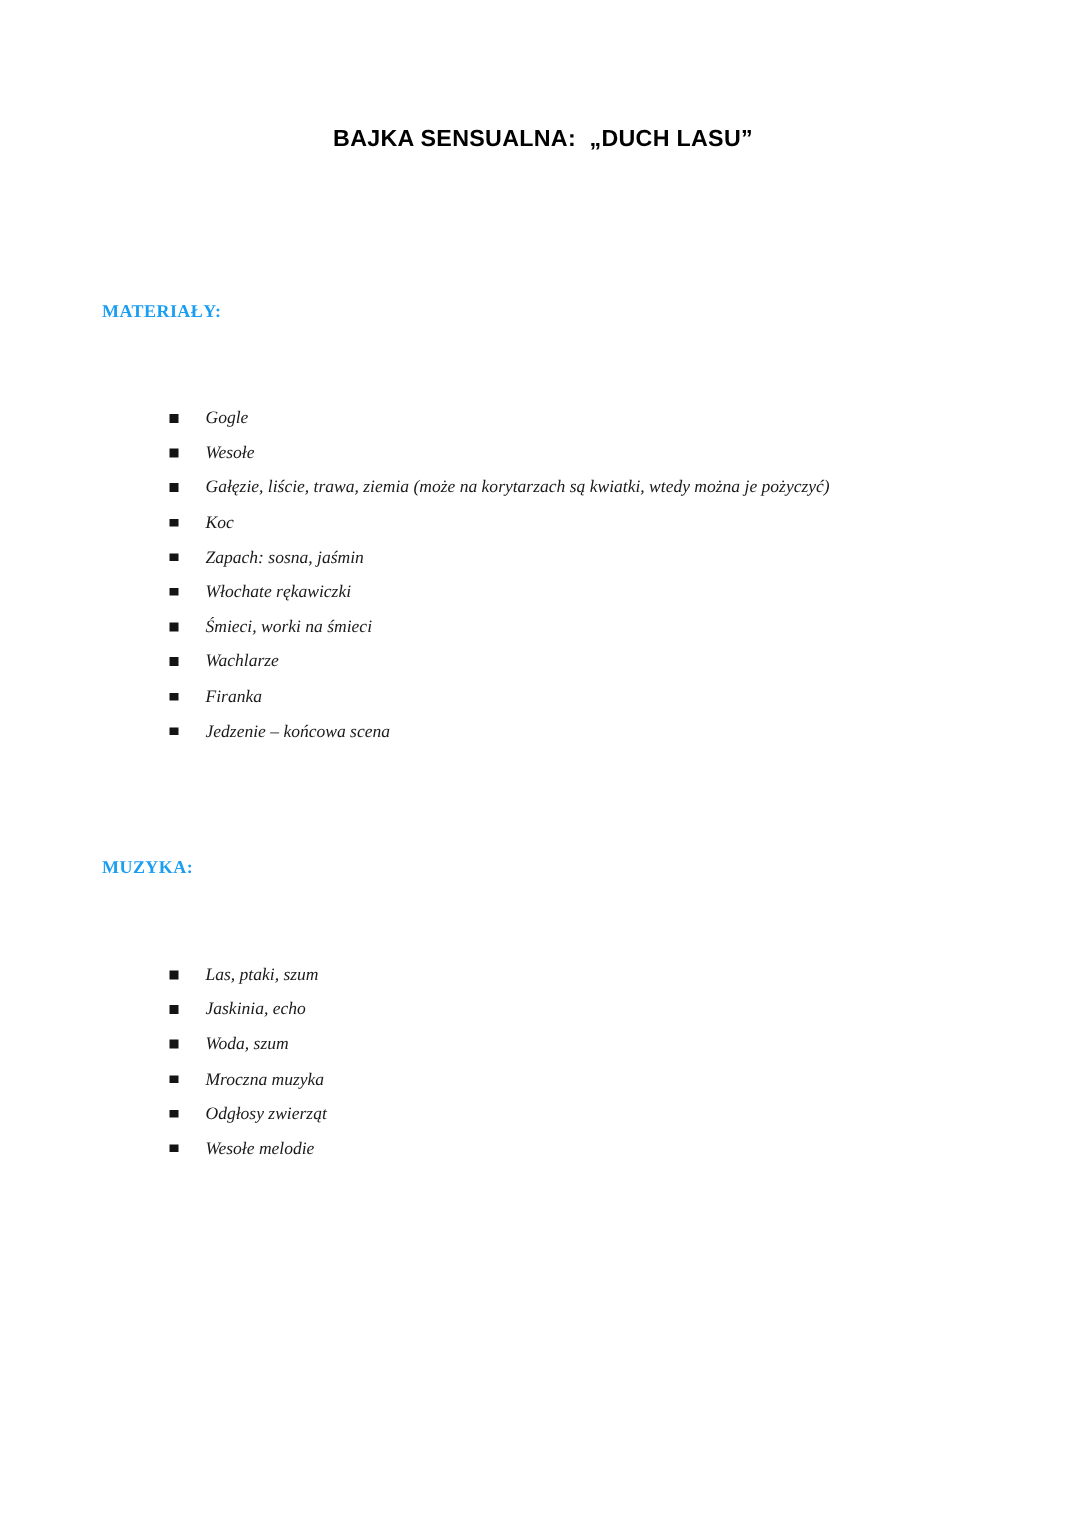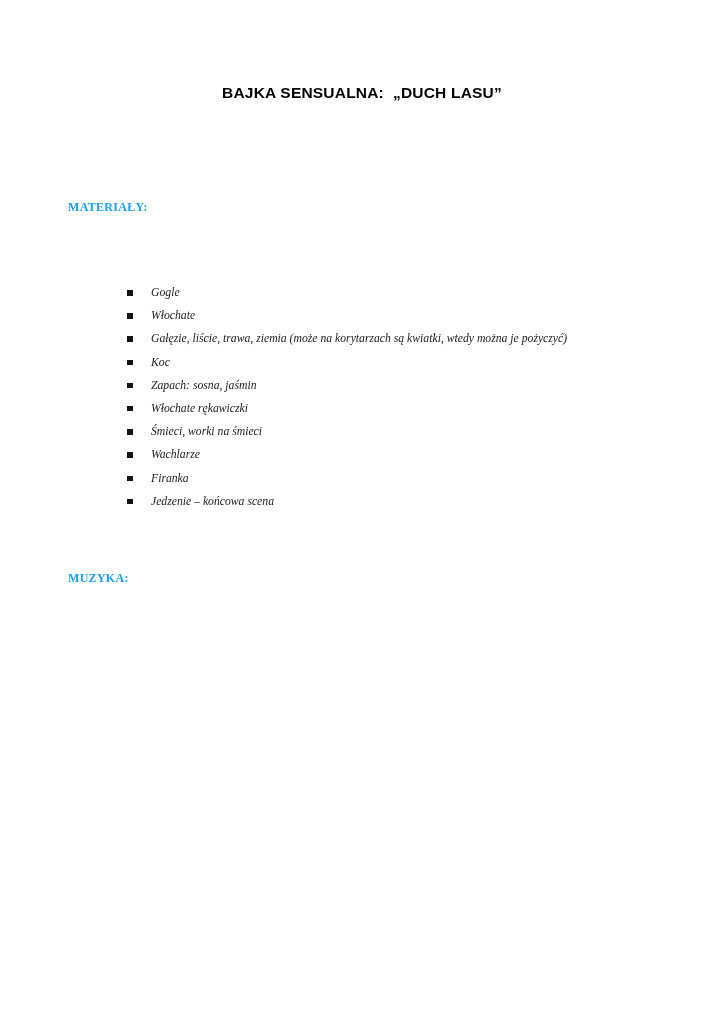--- a/index.html
+++ b/index.html
@@ -48,21 +48,21 @@
     color: #1a9ef2;
     white-space: pre;
   }
   .section-heading.materialy { top: 200px; }
   .section-heading.muzyka    { top: 571px; text-align: center; }
 
   
   .bullet-list {
     position: absolute;
     left: 112px;
-    margin: 15px;
+    margin: 1px;
     padding: 0;
     list-style: none;
   }
   .bullet-list.materialy-list { top: 266px; }
   .bullet-list.muzyka-list    { top: 637px; }
 
   .bullet-item {
     position: relative;
     height: 23.2px;
     line-height: 23.2px;
@@ -90,27 +90,35 @@
 <body>
 
 <div class="page">
 
   <div class="doc-title">BAJKA SENSUALNA:  „DUCH LASU”</div>
 
   <div class="section-heading materialy">MATERIAŁY:</div>
 
   <ul class="bullet-list materialy-list">
     <li class="bullet-item"><span class="bullet-text">Gogle</span></li>
-    <li class="bullet-item"><span class="bullet-text">Włochate</span></li>
+    <li class="bullet-item"><span class="bullet-text">Wesołe</span></li>
     <li class="bullet-item"><span class="bullet-text">Gałęzie, liście, trawa, ziemia (może na korytarzach są kwiatki, wtedy można je pożyczyć)</span></li>
     <li class="bullet-item"><span class="bullet-text">Koc</span></li>
     <li class="bullet-item"><span class="bullet-text">Zapach: sosna, jaśmin</span></li>
     <li class="bullet-item"><span class="bullet-text">Włochate rękawiczki</span></li>
     <li class="bullet-item"><span class="bullet-text">Śmieci, worki na śmieci</span></li>
     <li class="bullet-item"><span class="bullet-text">Wachlarze</span></li>
     <li class="bullet-item"><span class="bullet-text">Firanka</span></li>
     <li class="bullet-item"><span class="bullet-text">Jedzenie – końcowa scena</span></li>
   </ul>
 
   <div class="section-heading muzyka">MUZYKA:</div>
 
+  <ul class="bullet-list muzyka-list">
+    <li class="bullet-item"><span class="bullet-text">Las, ptaki, szum</span></li>
+    <li class="bullet-item"><span class="bullet-text">Jaskinia, echo</span></li>
+    <li class="bullet-item"><span class="bullet-text">Woda, szum</span></li>
+    <li class="bullet-item"><span class="bullet-text">Mroczna muzyka</span></li>
+    <li class="bullet-item"><span class="bullet-text">Odgłosy zwierząt</span></li>
+    <li class="bullet-item"><span class="bullet-text">Wesołe melodie</span></li>
+  </ul>
 
 </div>
 
 </body></html>

